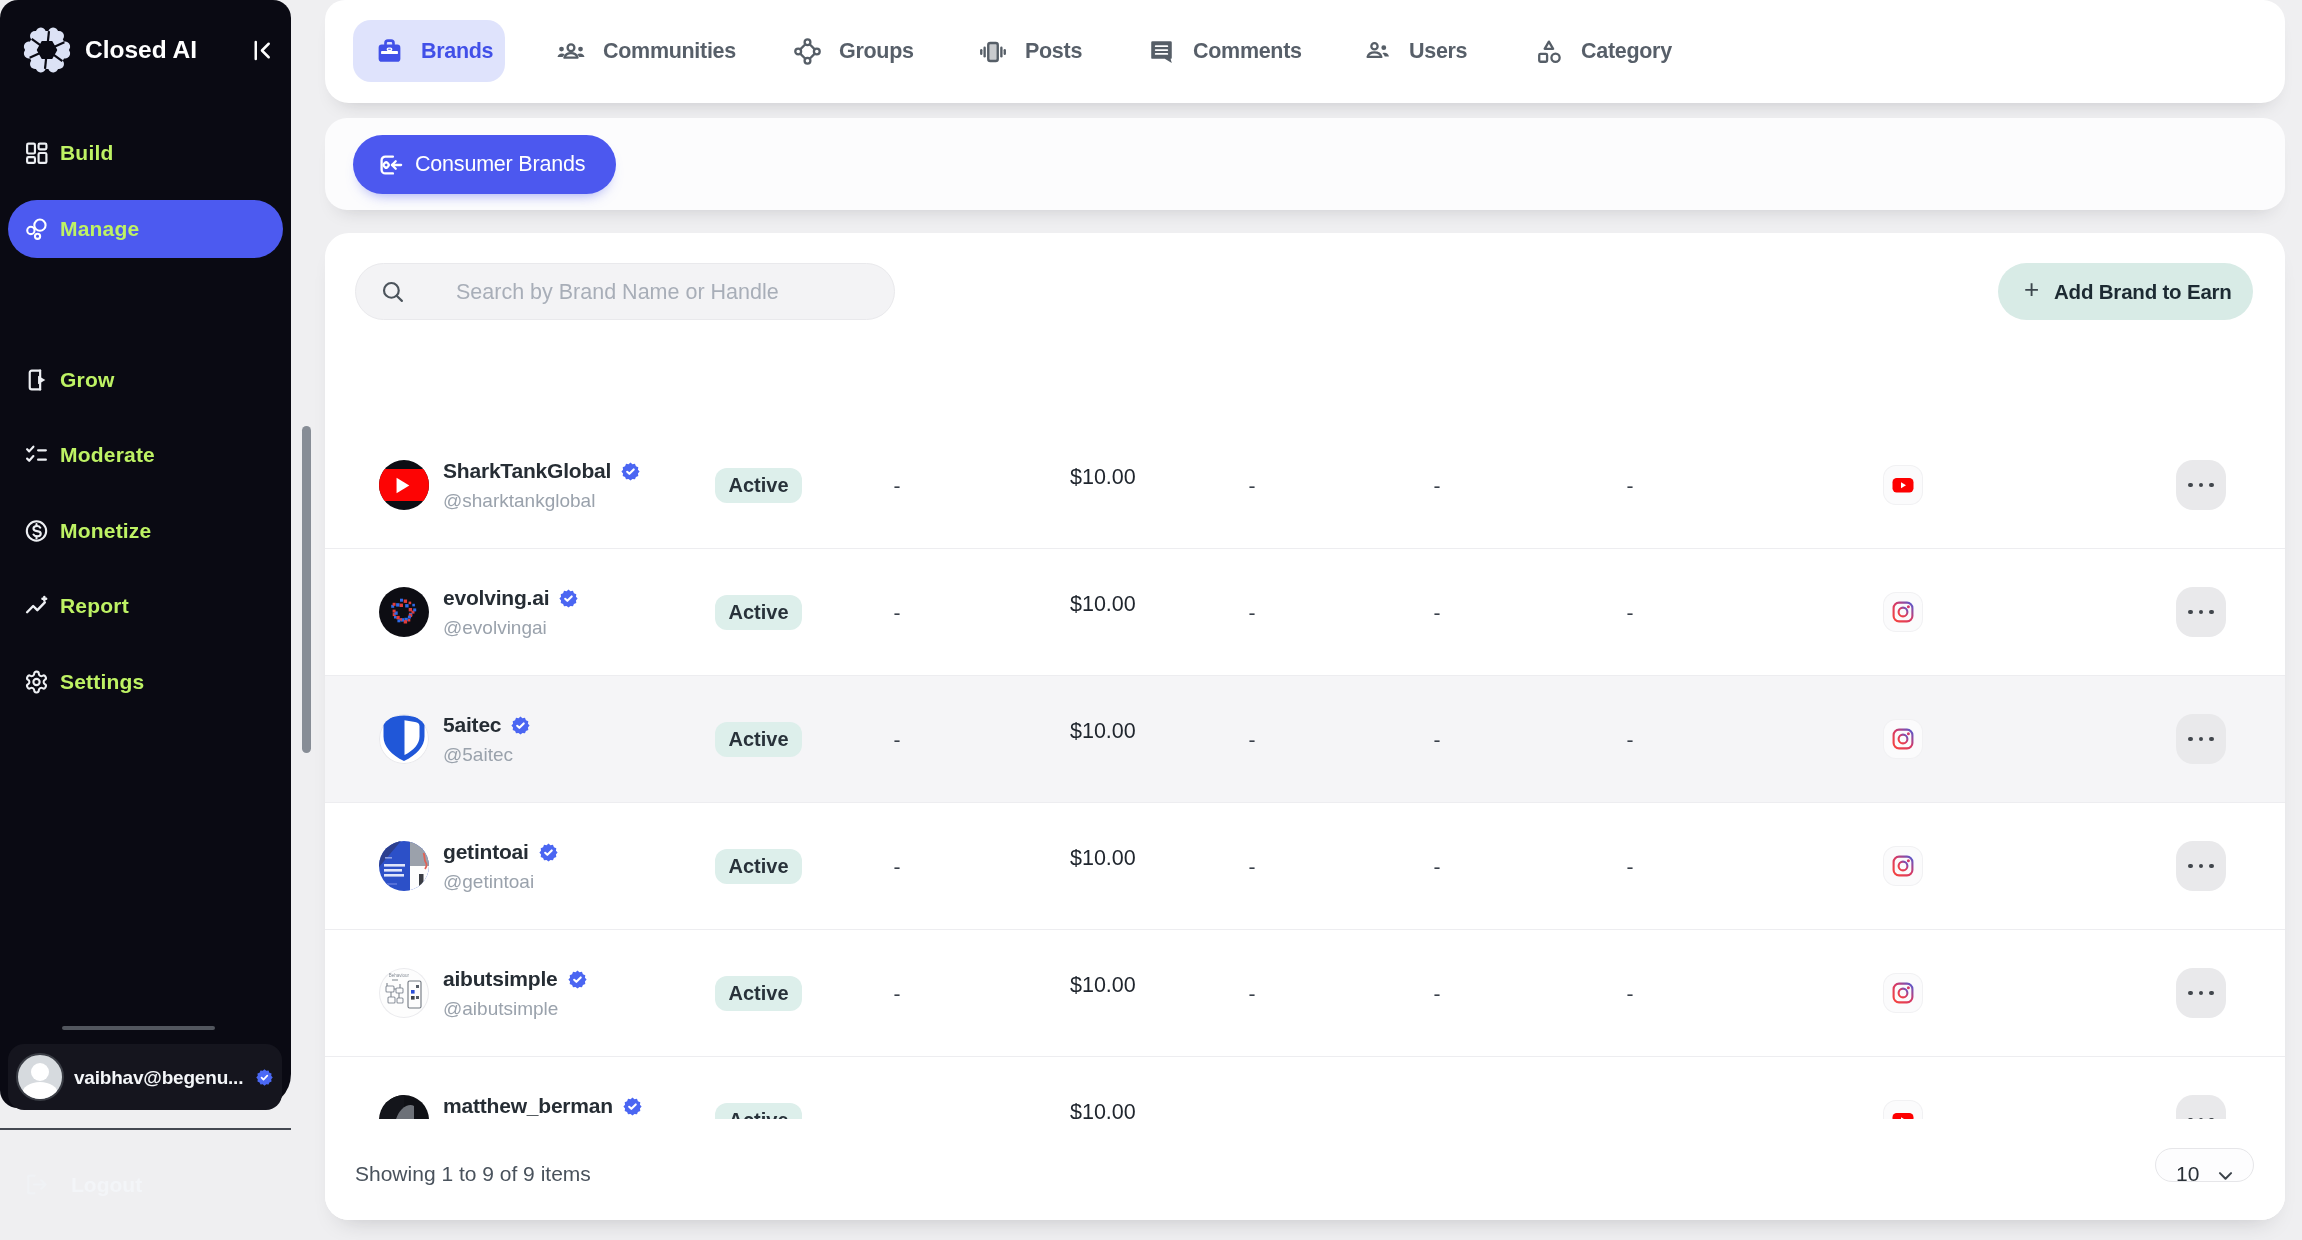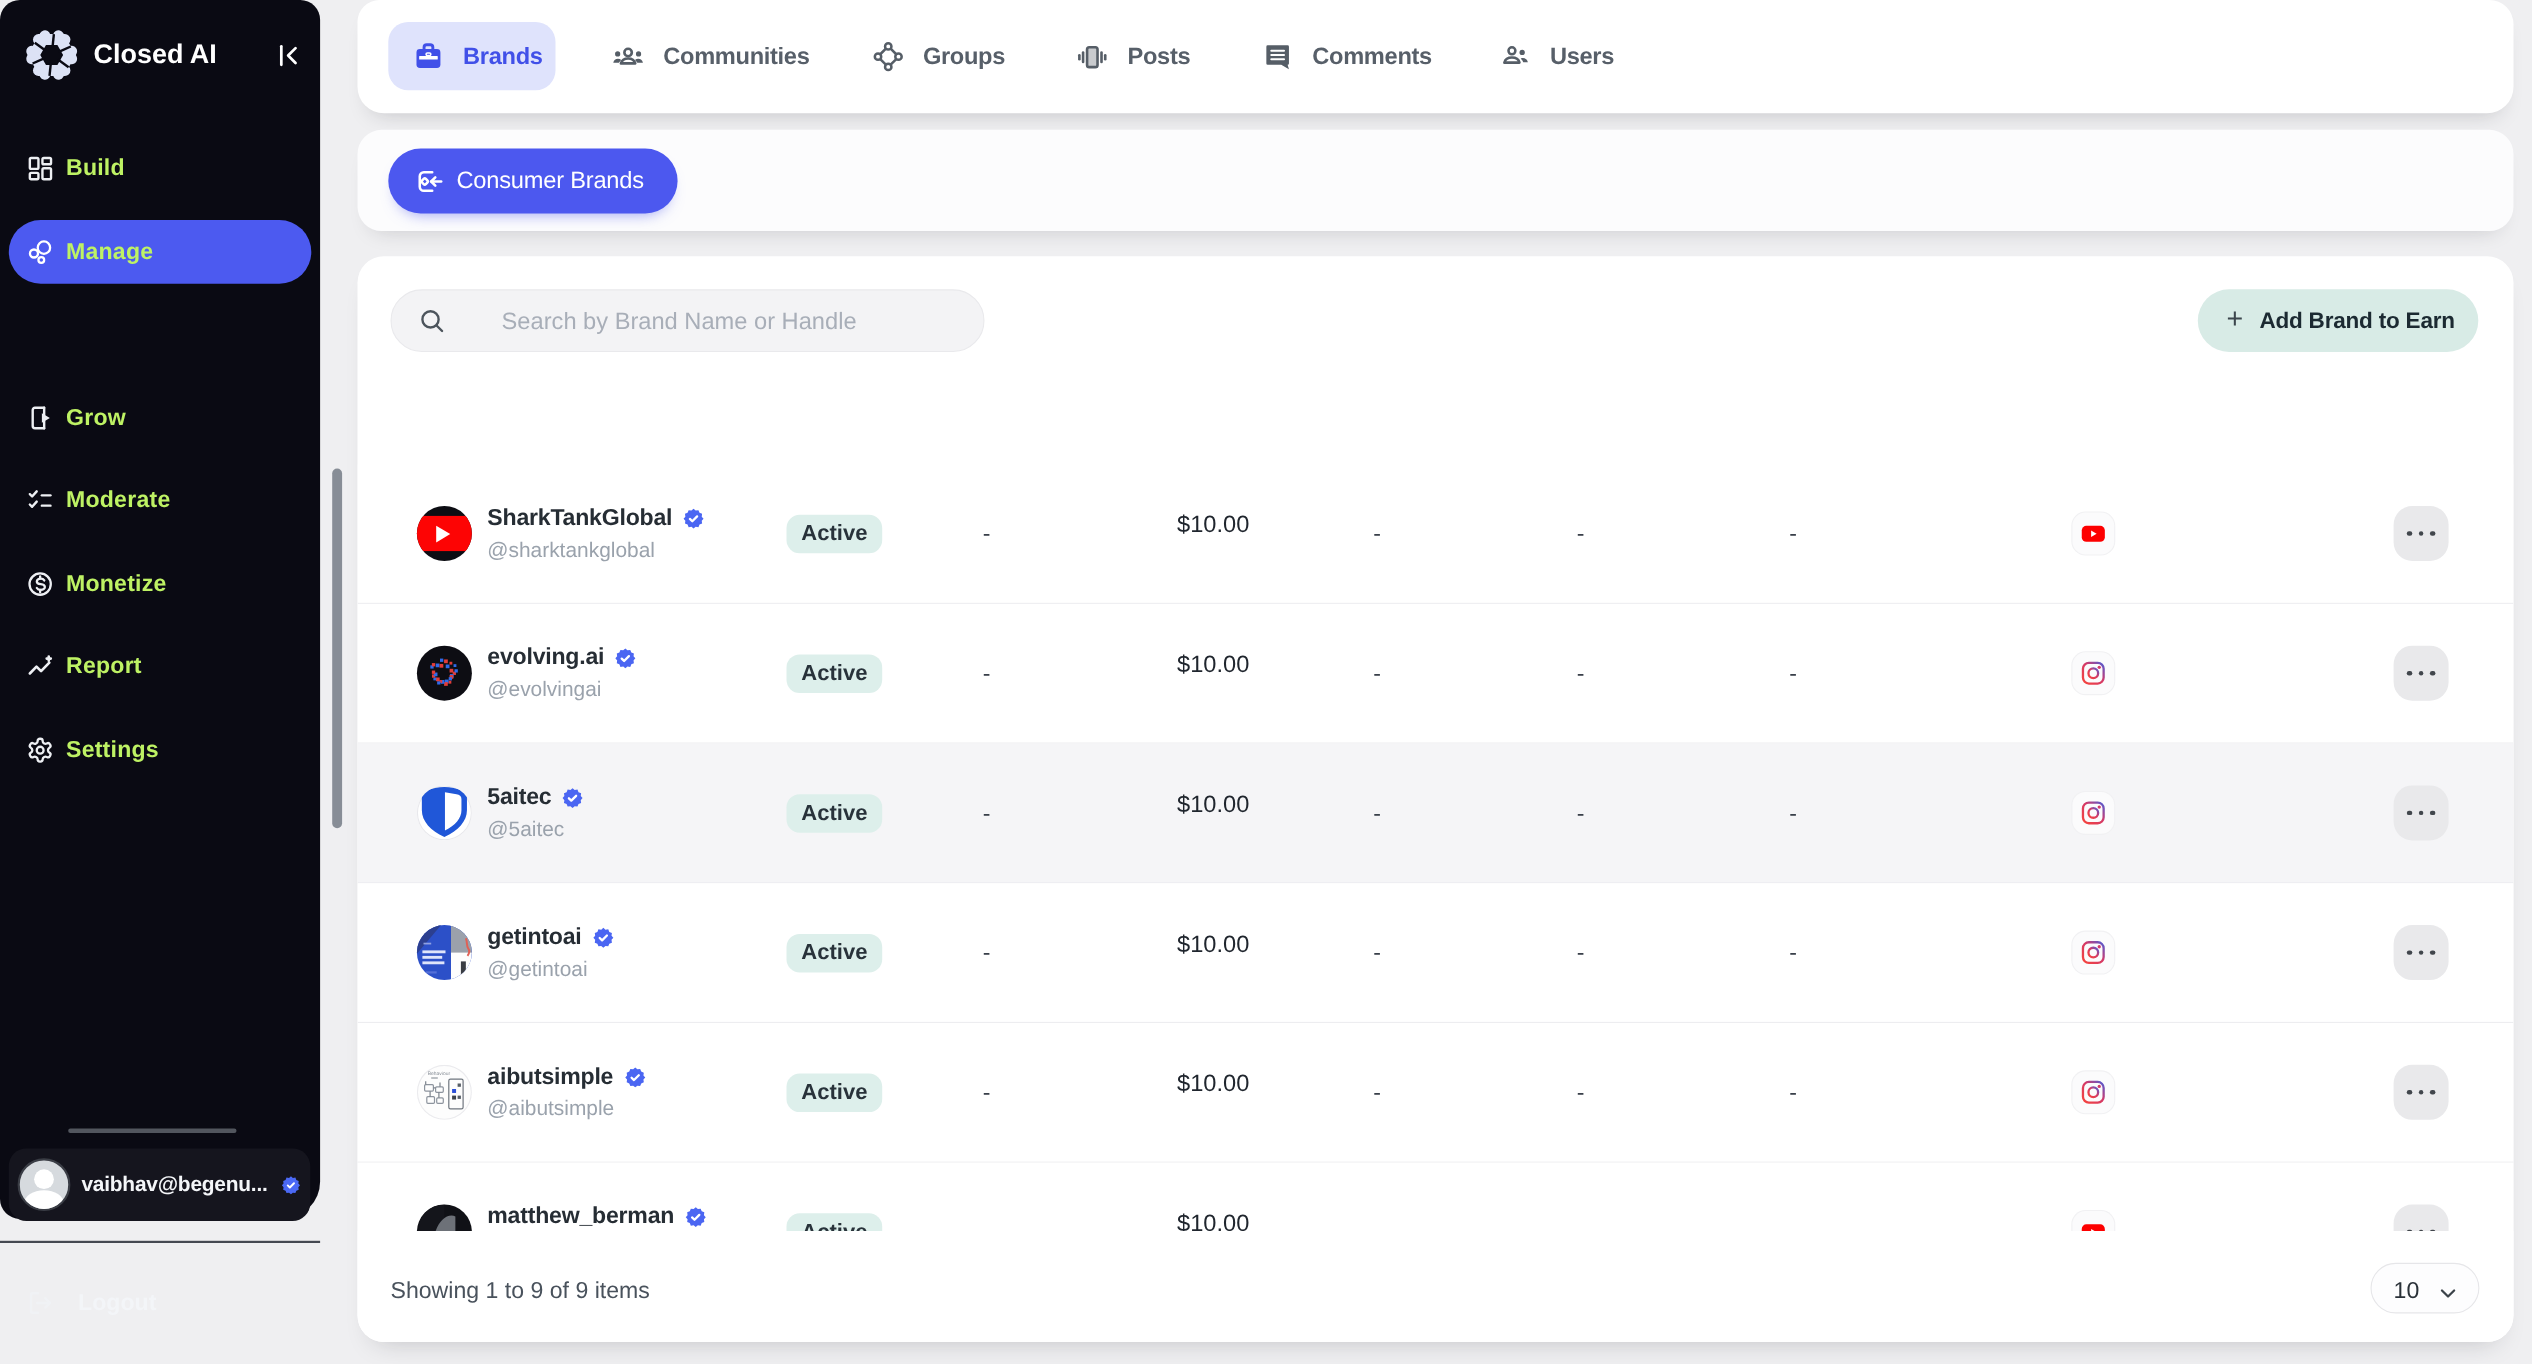--- a/index.html
+++ b/index.html
@@ -236,20 +236,28 @@
   </div>
   <div class="tab" style="left:1038px;">
     <svg width="29" height="29" viewBox="0 0 24 24" fill="#565e67">
         <circle cx="9.5" cy="7.6" r="2.6" fill="none" stroke="#565e67" stroke-width="1.9"></circle>
         <path d="M3.8 16.5c.6-2.3 2.9-3.8 5.7-3.8s5.1 1.5 5.7 3.8z" fill="none" stroke="#565e67" stroke-width="1.9" stroke-linejoin="round"></path>
         <circle cx="17.2" cy="8.8" r="2"></circle>
         <path d="M21.5 16.2c-.4-1.9-1.8-3.1-3.7-3.1-.6 0-1.2.1-1.7.4 1.3 1 1.8 2.3 1.9 2.7z"></path>
       </svg>
     <span>Users</span>
   </div>
+  <div class="tab" style="left:1210px;">
+    <svg width="29" height="29" viewBox="0 0 24 24" fill="none" stroke="#565e67" stroke-width="1.9" stroke-linejoin="round">
+        <path d="M11.5 3.8 15 9.8h-7z"></path>
+        <rect x="3.5" y="14" width="6.5" height="6.5" rx="1"></rect>
+        <circle cx="17" cy="17.2" r="3.4"></circle>
+      </svg>
+    <span>Category</span>
+  </div>
 </div>
 
 <div id="strip" class="abs">
   <div id="cbtn" class="abs">
     <svg class="abs" style="left:23px;top:16px" width="28" height="28" viewBox="0 0 24 24" fill="none" stroke="#fff" stroke-width="2" stroke-linecap="round" stroke-linejoin="round">
         <path d="M14.5 4.8H8a3.2 3.2 0 0 0-3.2 3.2v8A3.2 3.2 0 0 0 8 19.2h6.5"></path>
         <rect x="6.7" y="10" width="4" height="4" rx="1.2" transform="rotate(45 8.7 12)"></rect>
         <path d="M21.5 12h-7.8"></path>
         <path d="m16.9 8.8-3.2 3.2 3.2 3.2"></path>
       </svg>
@@ -508,20 +516,20 @@
       <div class="dots">
           <i></i>
           <i></i>
           <i></i>
         </div>
     </div>
 
   </div>
   <div id="foot" class="abs">
     <div class="abs" style="left:30px;top:43px;font-size:21px;color:#49525c;">Showing 1 to 9 of 9 items</div>
-    <div class="abs" style="left:1830px;top:29px;width:99px;height:46px;border-radius:26px;border:1.5px solid #e6e6e9;background:#fdfdfe;">
+    <div class="abs" style="left:1830px;top:29px;width:99px;height:34px;border-radius:26px;border:1.5px solid #e6e6e9;background:#fdfdfe;">
       <div class="abs" style="left:20px;top:13px;font-size:21px;color:#2a3138;">10</div>
       <svg class="abs" style="left:60px;top:17px" width="19" height="19" viewBox="0 0 24 24" fill="none" stroke="#3c434a" stroke-width="2.6" stroke-linecap="round" stroke-linejoin="round">
           <polyline points="5,9 12,16 19,9"></polyline>
         </svg>
     </div>
   </div>
 </div>
 
 </body></html>

